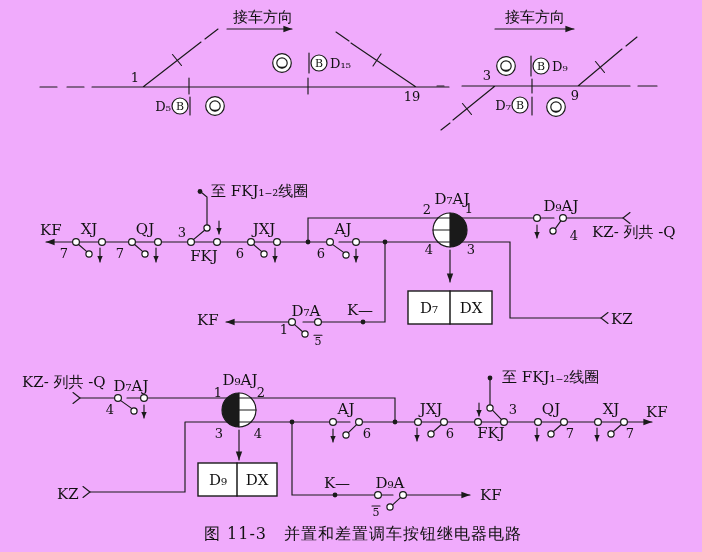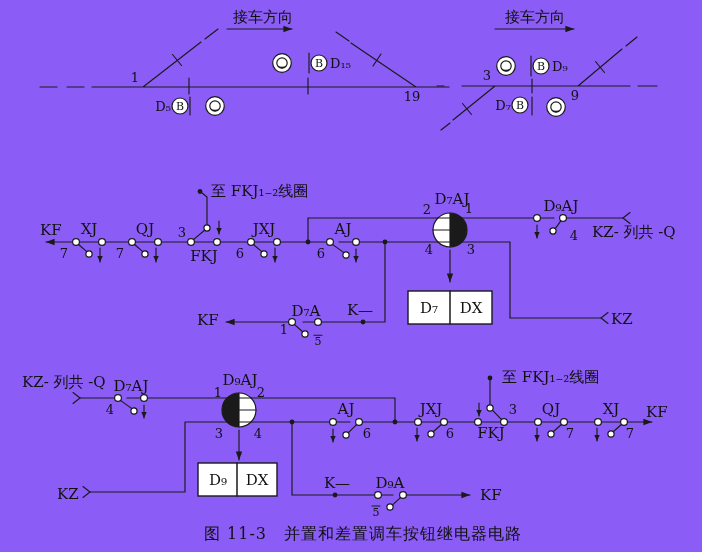--- a/index.html
+++ b/index.html
@@ -1,16 +1,16 @@
 <!DOCTYPE html>
 <html><head>
 <meta charset="utf-8">
 <style>
   html,body{margin:0;padding:0;background:#fff;}
-  #stage{position:relative;width:702px;height:552px;background:#8b5cf6;overflow:hidden;}
+  #stage{position:relative;width:702px;height:552px;background:#f0abfc;overflow:hidden;}
   svg{position:absolute;left:0;top:0;}
   .w{fill:none;stroke:#1a1a1a;stroke-width:1.15;stroke-linecap:round;}
   .w2{stroke-width:1.5;}
   .cc{fill:#ffffff;stroke:#1a1a1a;stroke-width:1.2;}
   .dot{fill:#1a1a1a;stroke:none;}
   .blk{fill:#1a1a1a;stroke:none;}
   text{font-family:"DejaVu Serif","Liberation Serif",serif;fill:#111111;}
   .t15{font-size:15px;}
   .t13{font-size:13px;}
   .t11{font-size:11px;}

